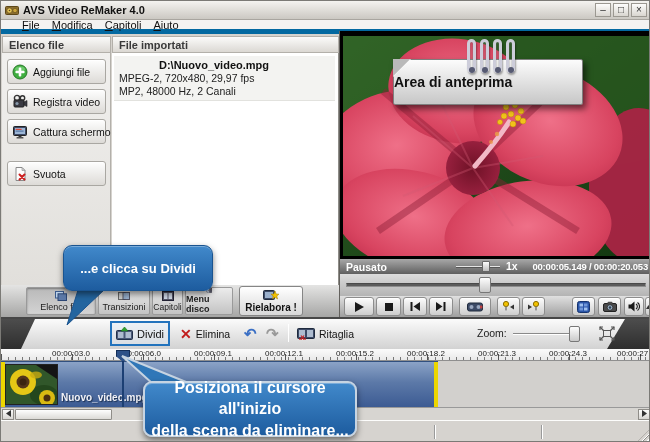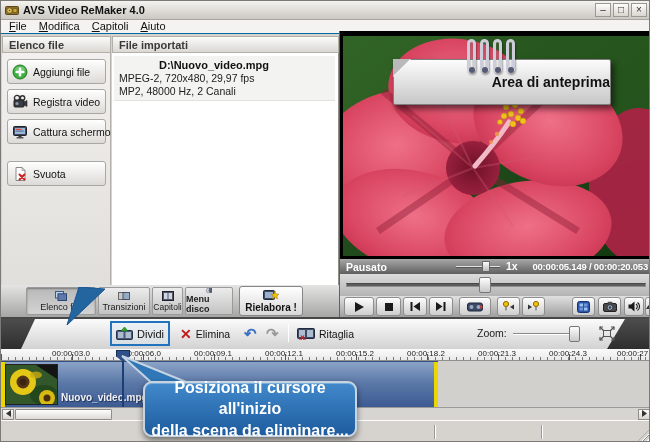--- a/index.html
+++ b/index.html
@@ -11,22 +11,22 @@
 
   
   .titlebar{left:0;top:0;width:650px;height:19px;background:linear-gradient(#f4f3f0,#cbc8c2);
             border-bottom:1px solid #a8a59f;display:flex;align-items:center;padding:0 4px;}
   .titlebar .title{font-weight:bold;font-size:11px;margin-left:4px;}
   .winbtns{position:absolute;right:4px;top:2px;display:flex;gap:2px;}
   .winbtn{width:16px;height:14px;border:1px solid #9b9891;background:linear-gradient(#fdfdfc,#d9d6d0);
           font-size:10px;line-height:12px;text-align:center;color:#333;}
 
   
-  .menubar{left:0;top:19px;width:650px;height:14px;background:#f4f3f1;border-bottom:1px solid #0369a1;
-           display:flex;align-items:flex-start;padding:0 3px;gap:2px;}
+  .menubar{left:0;top:19px;width:650px;height:14px;background:#f4f3f1;border-bottom:5px solid #0369a1;
+           display:flex;align-items:center;padding:0 16px;gap:2px;}
   .menu-item{display:inline-block;padding:0 5px;font-size:11px;color:#111;}
   .menu-item::first-letter{text-decoration:underline;}
 
   
   .phdr{top:35px;height:17px;background:linear-gradient(#fbfbfa,#dbd8d3);border:1px solid #b3b0aa;
         font-weight:bold;color:#3a3a3a;display:flex;align-items:center;padding:0 6px;font-size:11px;}
 
   
   .leftpanel{left:1px;top:52px;width:109px;height:232px;background:linear-gradient(#f1f0ee,#e1dfdb);
              border-right:1px solid #b3b0aa;}
@@ -125,23 +125,23 @@
           background:linear-gradient(#fefefe,#dcdad6);border-radius:1px;}
 
   
   .statusbar{left:0;top:419px;width:650px;height:23px;background:#d6d3cf;border-top:1px solid #fdfdfc;}
   .ssep{position:absolute;top:4px;width:2px;height:14px;border-left:1px solid #9a9a9a;border-right:1px solid #fff;}
   .grip{position:absolute;right:2px;bottom:2px;width:11px;height:11px;
         background:repeating-linear-gradient(135deg,transparent 0 2px,#fff 2px 3px,#908e8a 3px 4px);
         clip-path:polygon(100% 0,100% 100%,0 100%);}
 
   
-  .note{left:392px;top:58px;width:218px;height:46px;background:linear-gradient(#fcfcfc,#c7c7c7);
+  .note{left:392px;top:58px;width:190px;height:46px;background:linear-gradient(#fcfcfc,#c7c7c7);
         border:1px solid #7e7e7e;border-radius:2px;box-shadow:3px 4px 6px rgba(0,0,0,.55);
-        display:flex;align-items:center;justify-content:flex-end;font-size:14px;font-weight:bold;color:#111;z-index:40;}
+        display:flex;align-items:center;justify-content:flex-start;font-size:14px;font-weight:bold;color:#111;z-index:40;}
   .fold{position:absolute;left:-1px;top:-1px;width:18px;height:18px;
         background:linear-gradient(135deg,#b9b9b9 0 46%,#f6f6f6 50% 100%);
         clip-path:polygon(0 0,100% 0,0 100%);}
   .ring{position:absolute;width:9px;height:34px;border:3px solid #cdcdda;border-radius:6px;
         box-shadow:inset 0 0 2px #777,1px 2px 2px rgba(0,0,0,.35);z-index:41;background:transparent;}
   .ring::after{content:"";position:absolute;left:-1px;bottom:-3px;width:6px;height:6px;border-radius:50%;
         background:#565a72;}
   .callout{background:linear-gradient(#4189cb,#1d5c9f);border-radius:9px;color:#fff;font-weight:bold;
            box-shadow:0 3px 6px rgba(0,0,0,.5),inset 0 1px 0 rgba(255,255,255,.3);z-index:60;
            display:flex;flex-direction:column;align-items:center;justify-content:center;text-align:center;}
@@ -529,20 +529,23 @@
     <span>Area di anteprima</span>
   </div>
   <div class="abs ring" style="left:466px;top:38px;"></div>
   <div class="abs ring" style="left:479px;top:38px;"></div>
   <div class="abs ring" style="left:492px;top:38px;"></div>
   <div class="abs ring" style="left:505px;top:38px;"></div>
 
   <svg class="abs tailsvg" style="left:58px;top:286px;" width="52" height="40" viewBox="0 0 52 40">
     <polygon points="20,0 46,2 8,38" fill="#23659f" stroke="#1a5490" stroke-width="1"></polygon>
   </svg>
+  <div class="abs callout co1">
+    <span>...e clicca su Dividi</span>
+  </div>
 
   <svg class="abs tailsvg" style="left:112px;top:350px;" width="82" height="34" viewBox="0 0 82 34">
     <polygon points="9,5 40,33 78,33" fill="#2f77b8" stroke="#c6d4e2" stroke-width="2"></polygon>
   </svg>
   <div class="abs callout co2">
     <span>Posiziona il cursore all'inizio</span>
     <span>della scena da eliminare...</span>
   </div>
 
 </div>

